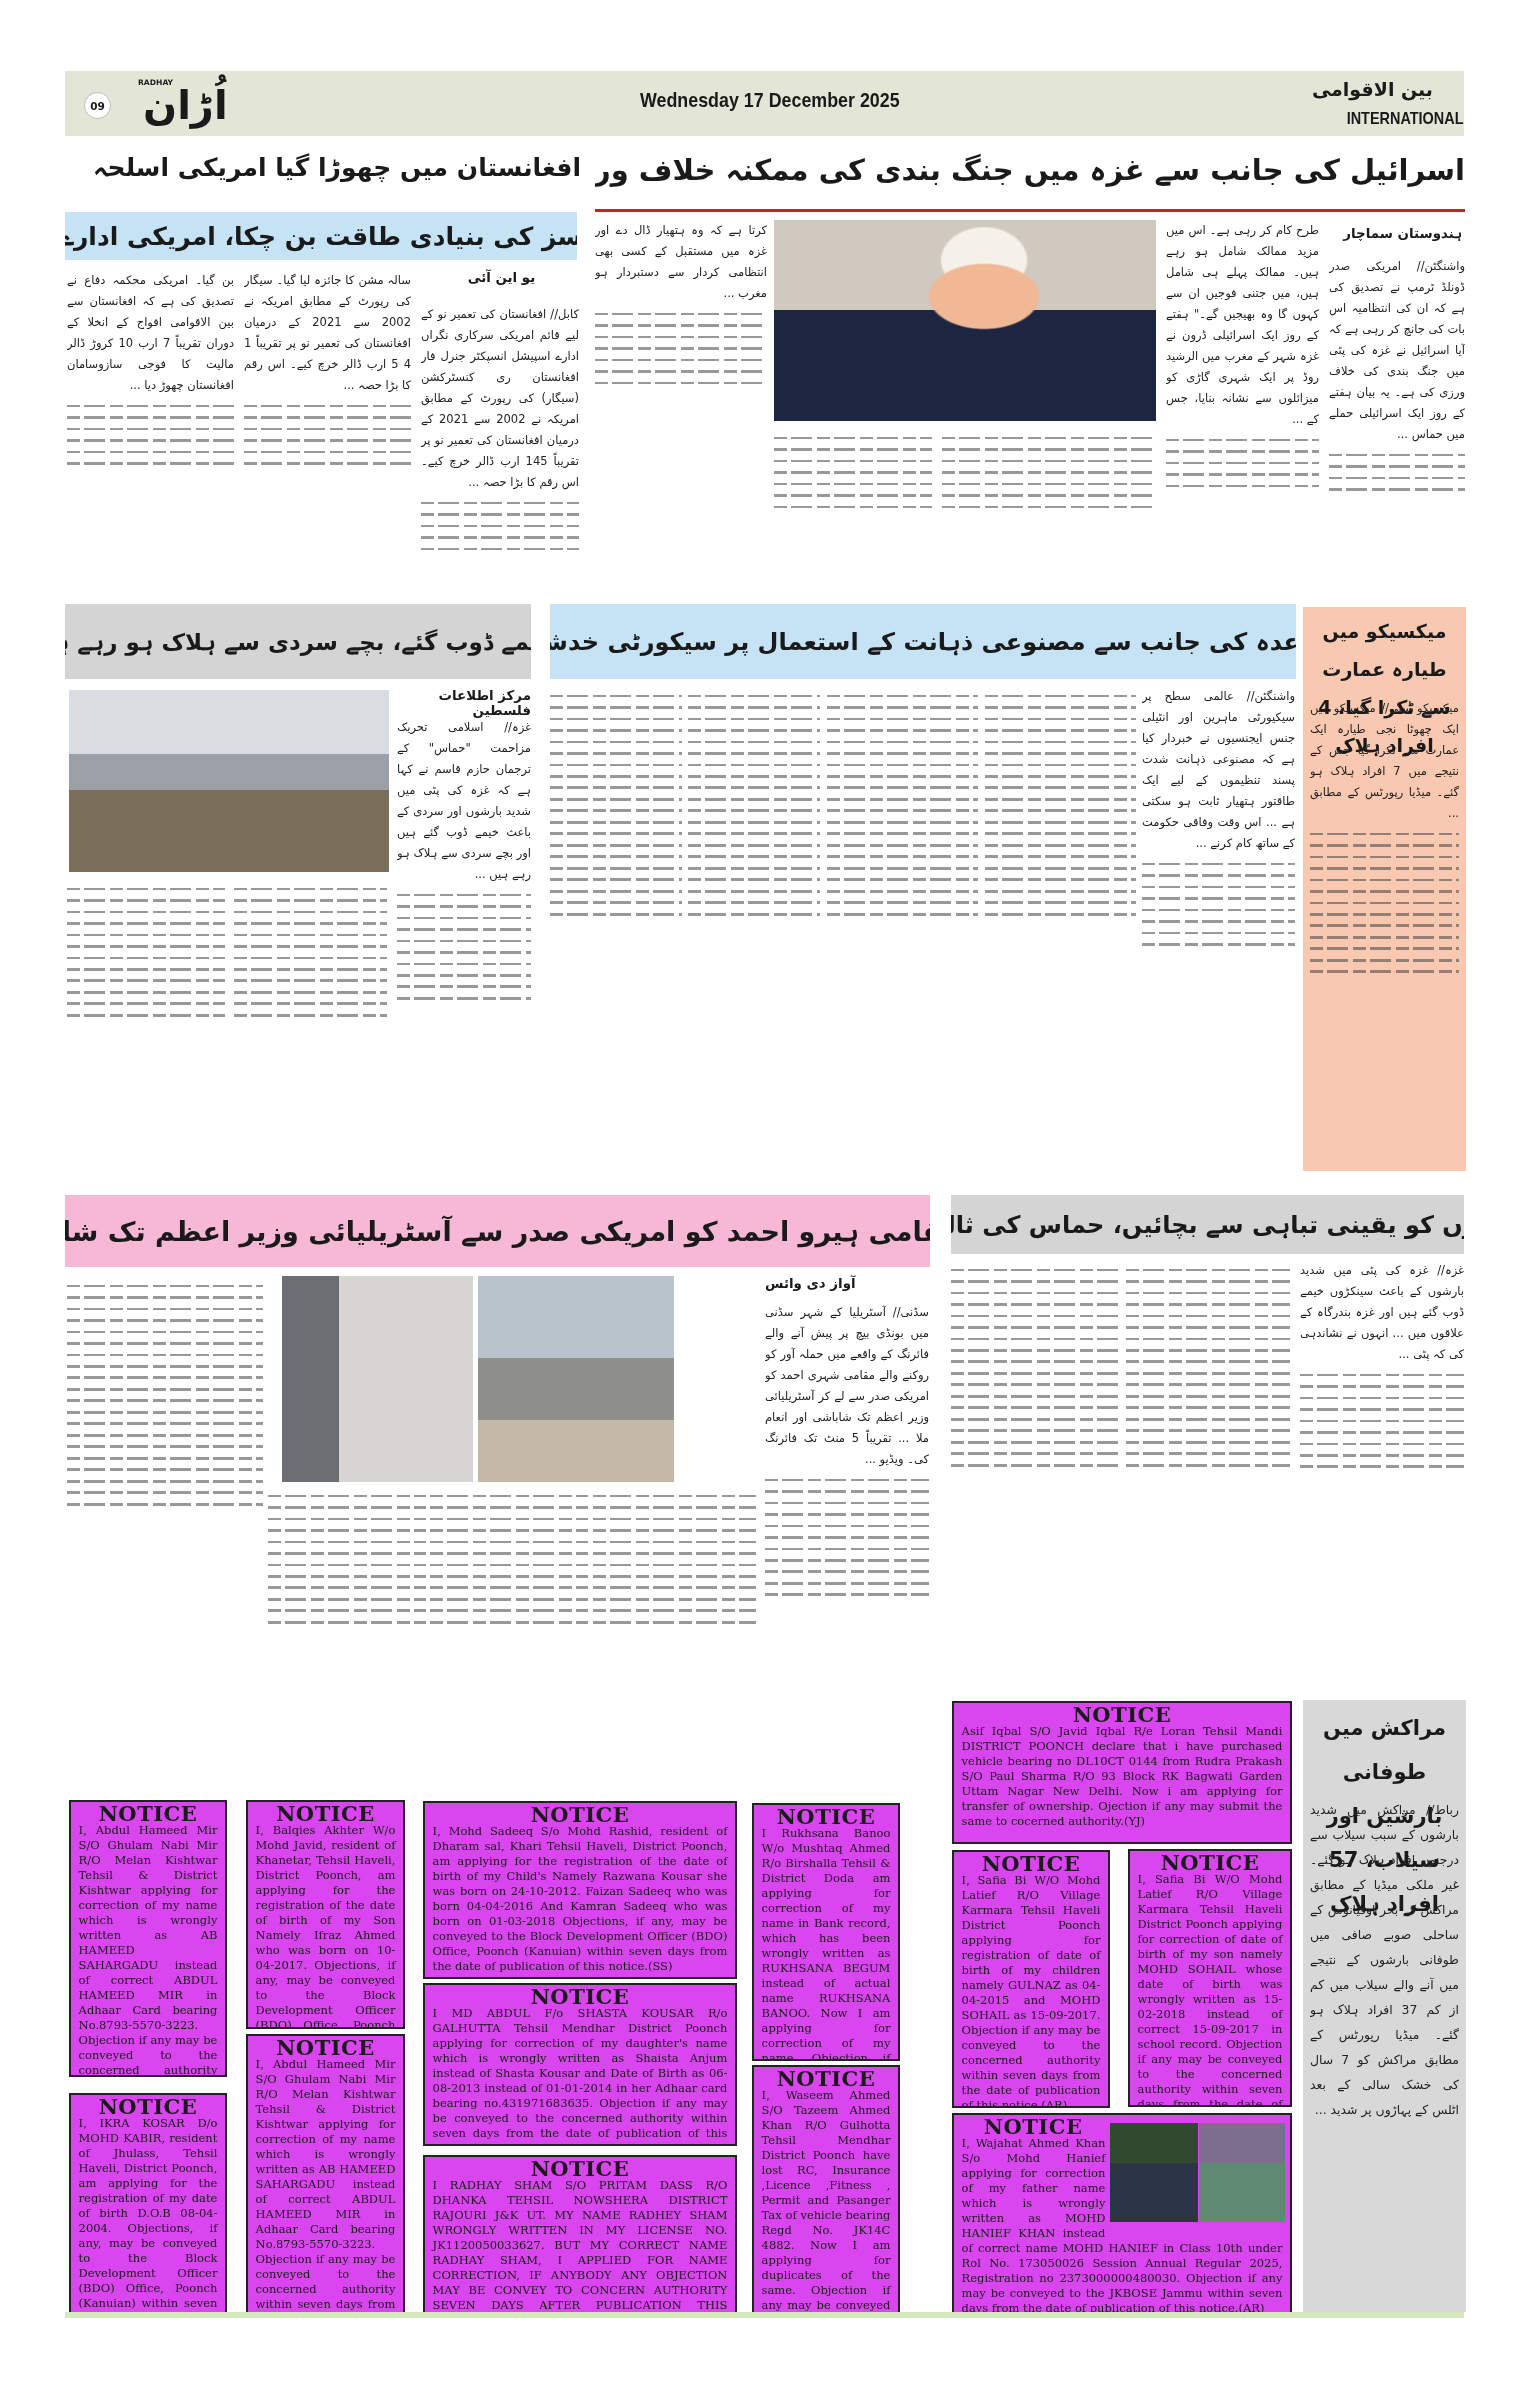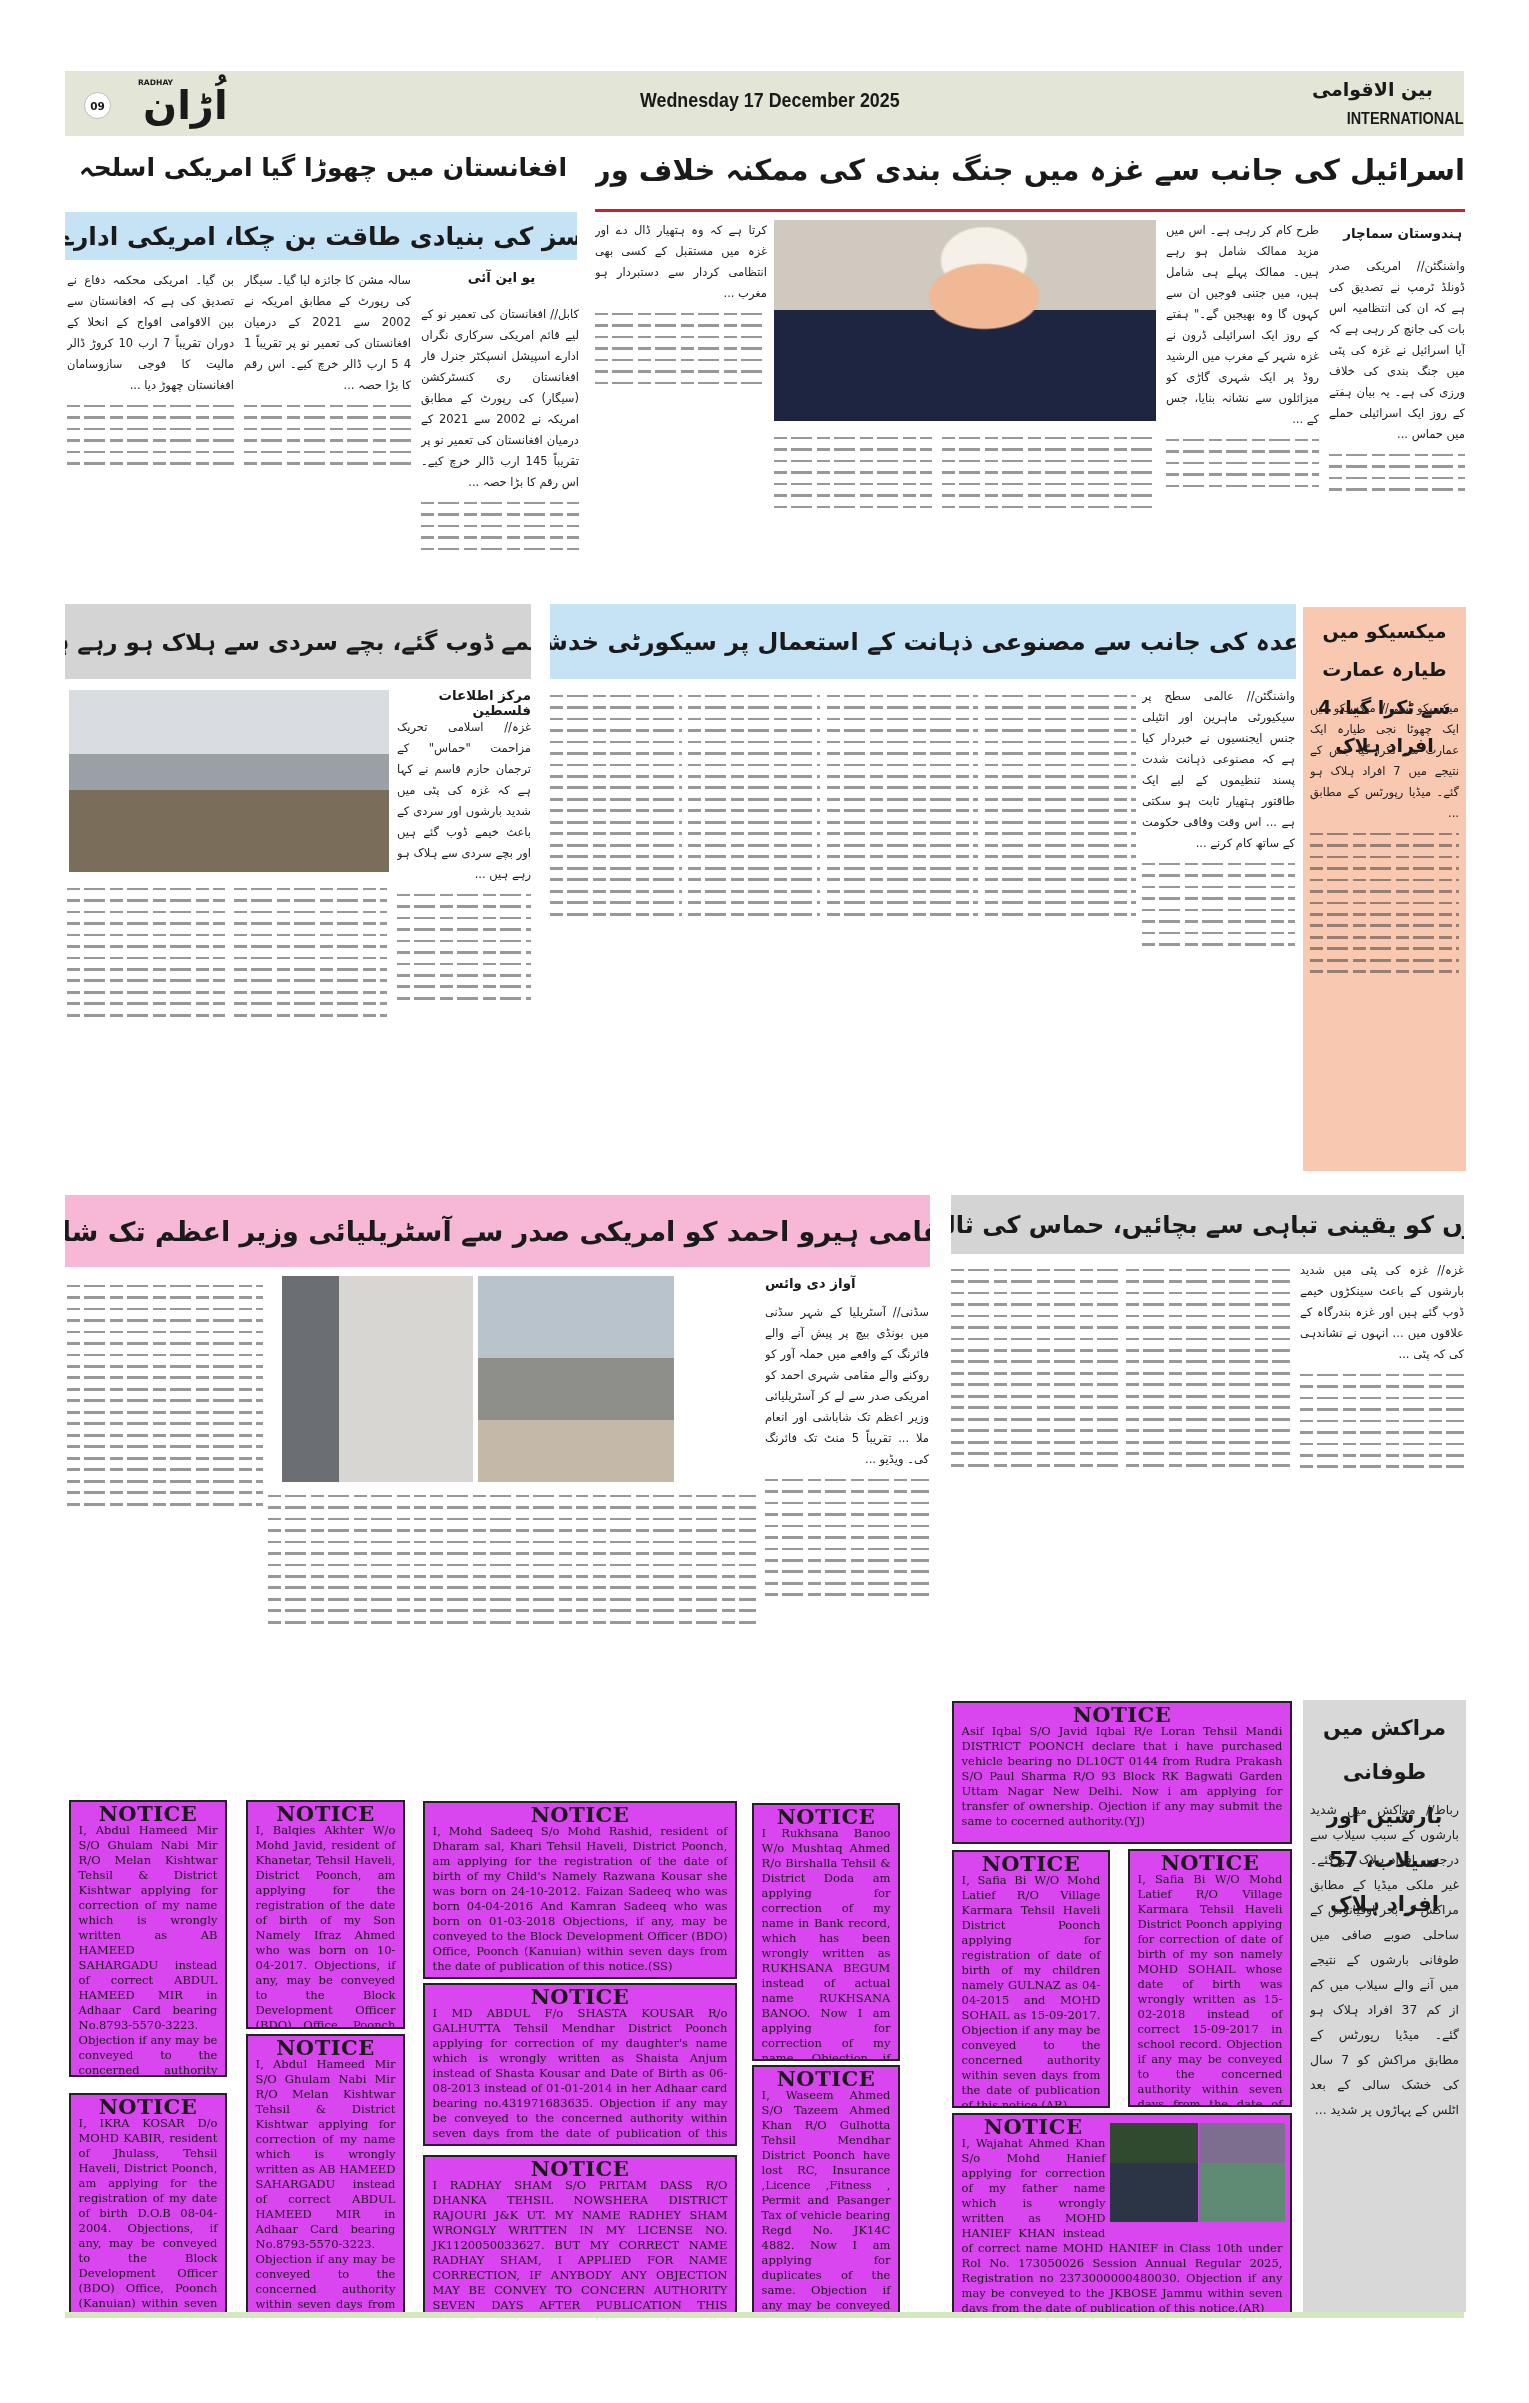--- a/index.html
+++ b/index.html
@@ -37,21 +37,21 @@
 <body>
 
 <div class="abs" id="masthead"></div>
 <div class="abs" id="page-no">09</div>
 <div class="abs" id="logo-latin">RADHAY</div>
 <div class="abs urdu" id="logo-urdu">اُڑان</div>
 <div class="abs" id="date-line">Wednesday 17 December  2025</div>
 <div class="abs urdu" id="section-urdu">بین الاقوامی</div>
 <div class="abs" id="section-en">INTERNATIONAL</div>
 
-<div class="abs urdu headline" style="left:65px;top:153px;width:516px;font-size:25px;">افغانستان میں چھوڑا گیا امریکی اسلحہ</div>
+<div class="abs urdu headline" style="left:65px;top:153px;width:516px;font-size:25px;text-align:right;">افغانستان میں چھوڑا گیا امریکی اسلحہ</div>
 <div class="abs urdu headline hl-band" style="left:65px;top:212px;width:512px;height:48px;background:#c5e3f5;font-size:25px;">طالبان فورسز کی بنیادی طاقت بن چکا، امریکی ادارے کا انکشاف</div>
 <div class="abs urdu byline" style="left:425px;top:270px;width:153px;text-align:center;">یو این آئی</div>
 <div class="abs urdu col-text" style="left:421px;top:304px;width:158px;height:287px;"><span>کابل// افغانستان کی تعمیر نو کے لیے قائم امریکی سرکاری نگراں ادارے اسپیشل انسپکٹر جنرل فار افغانستان ری کنسٹرکشن (سیگار) کی رپورٹ کے مطابق امریکہ نے 2002 سے 2021 کے درمیان افغانستان کی تعمیر نو پر تقریباً 145 ارب ڈالر خرچ کیے۔ اس رقم کا بڑا حصہ ...</span><span class="filler"></span><span class="filler"></span><span class="filler"></span><span class="filler"></span><span class="filler"></span></div>
 <div class="abs urdu col-text" style="left:244px;top:270px;width:167px;height:321px;"><span>سالہ مشن کا جائزہ لیا گیا۔ سیگار کی رپورٹ کے مطابق امریکہ نے 2002 سے 2021 کے درمیان افغانستان کی تعمیر نو پر تقریباً 1 4 5 ارب ڈالر خرچ کیے۔ اس رقم کا بڑا حصہ ...</span><span class="filler"></span><span class="filler"></span><span class="filler"></span><span class="filler"></span><span class="filler"></span><span class="filler"></span></div>
 <div class="abs urdu col-text" style="left:67px;top:270px;width:167px;height:321px;"><span>بن گیا۔ امریکی محکمہ دفاع نے تصدیق کی ہے کہ افغانستان سے بین الاقوامی افواج کے انخلا کے دوران تقریباً 7 ارب 10 کروڑ ڈالر مالیت کا فوجی سازوسامان افغانستان چھوڑ دیا ...</span><span class="filler"></span><span class="filler"></span><span class="filler"></span><span class="filler"></span><span class="filler"></span><span class="filler"></span></div>
 
 <div class="abs urdu headline" style="left:595px;top:153px;width:870px;font-size:29px;">اسرائیل کی جانب سے غزہ میں جنگ بندی کی ممکنہ خلاف ورزی کی جانچ کر رہے ہیں: امریکی صدر</div>
 <div class="abs rule-red" style="left:595px;top:209px;width:870px;"></div>
 <div class="abs urdu byline" style="left:1333px;top:226px;width:129px;">ہندوستان سماچار</div>
 <div class="abs urdu col-text" style="left:1329px;top:256px;width:136px;height:336px;"><span>واشنگٹن// امریکی صدر ڈونلڈ ٹرمپ نے تصدیق کی ہے کہ ان کی انتظامیہ اس بات کی جانچ کر رہی ہے کہ آیا اسرائیل نے غزہ کی پٹی میں جنگ بندی کی خلاف ورزی کی ہے۔ یہ بیان ہفتے کے روز ایک اسرائیلی حملے میں حماس ...</span><span class="filler"></span><span class="filler"></span><span class="filler"></span><span class="filler"></span></div>

